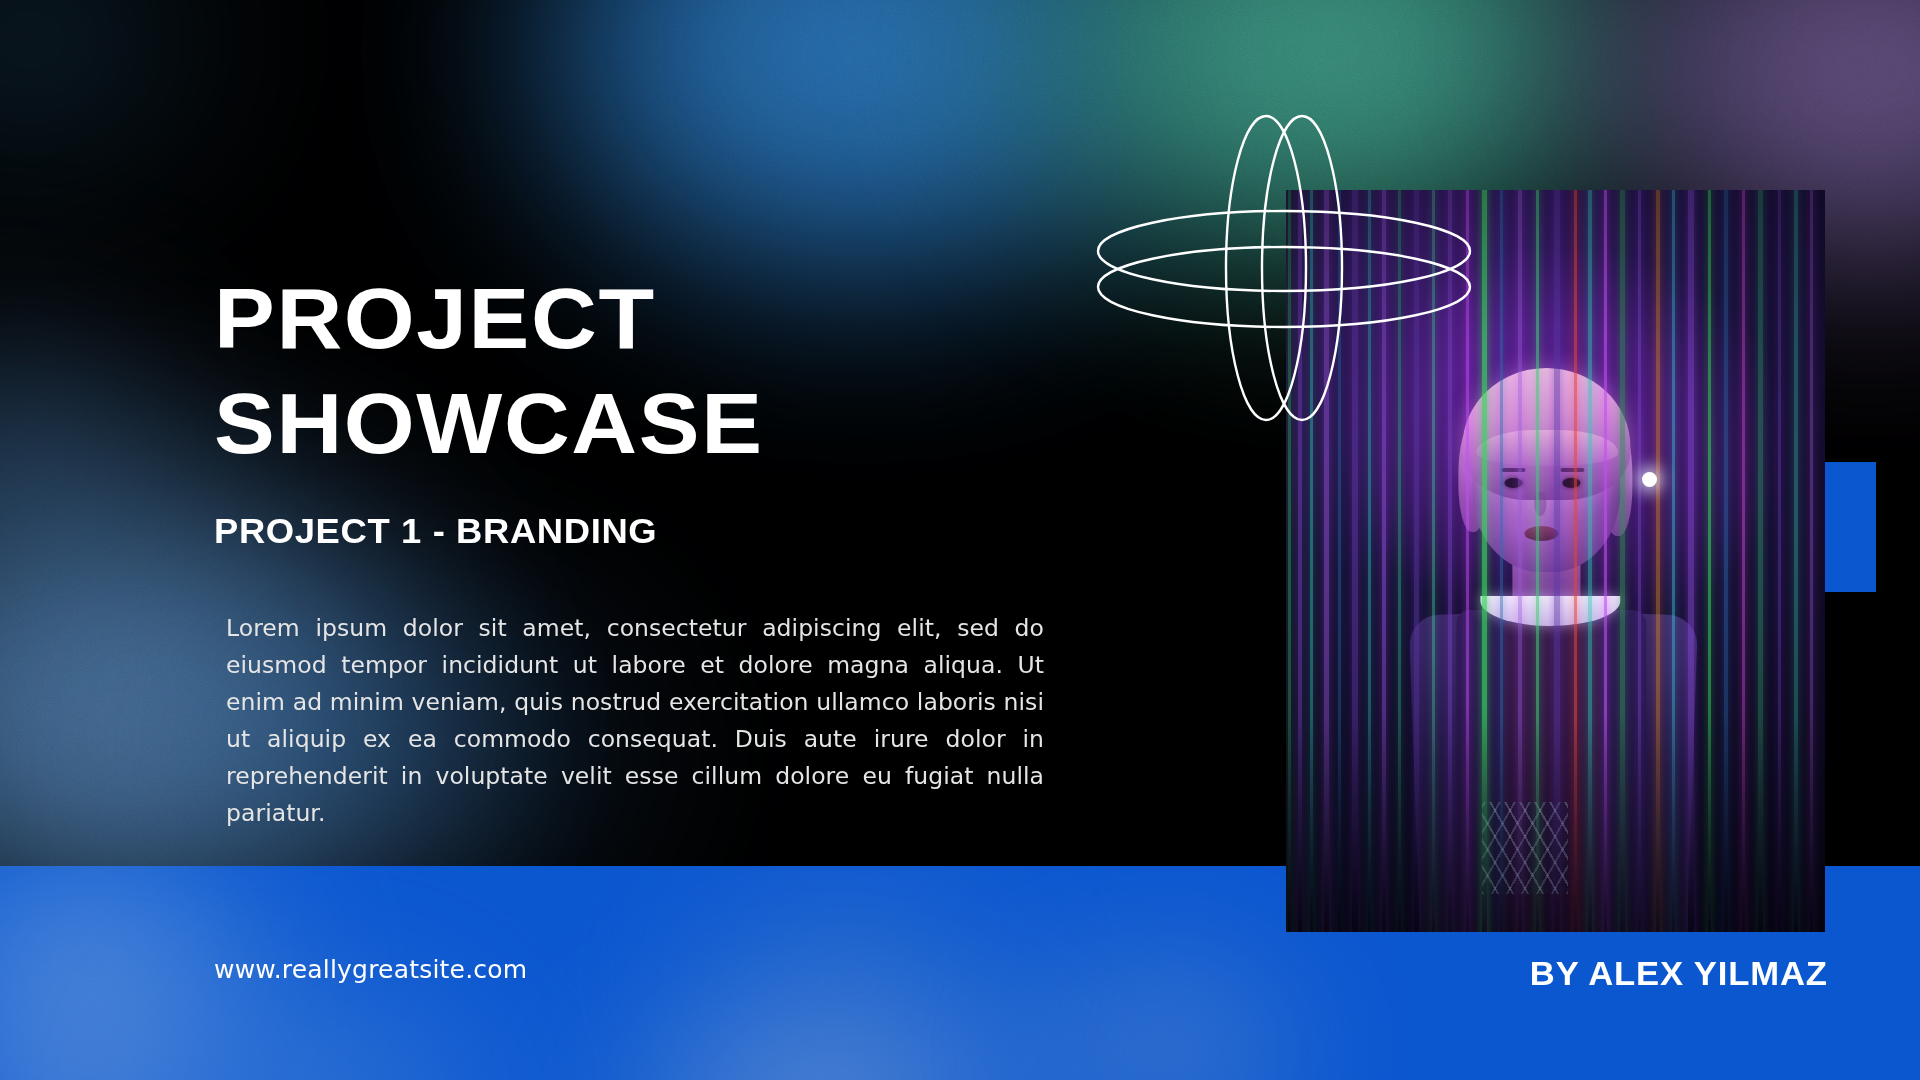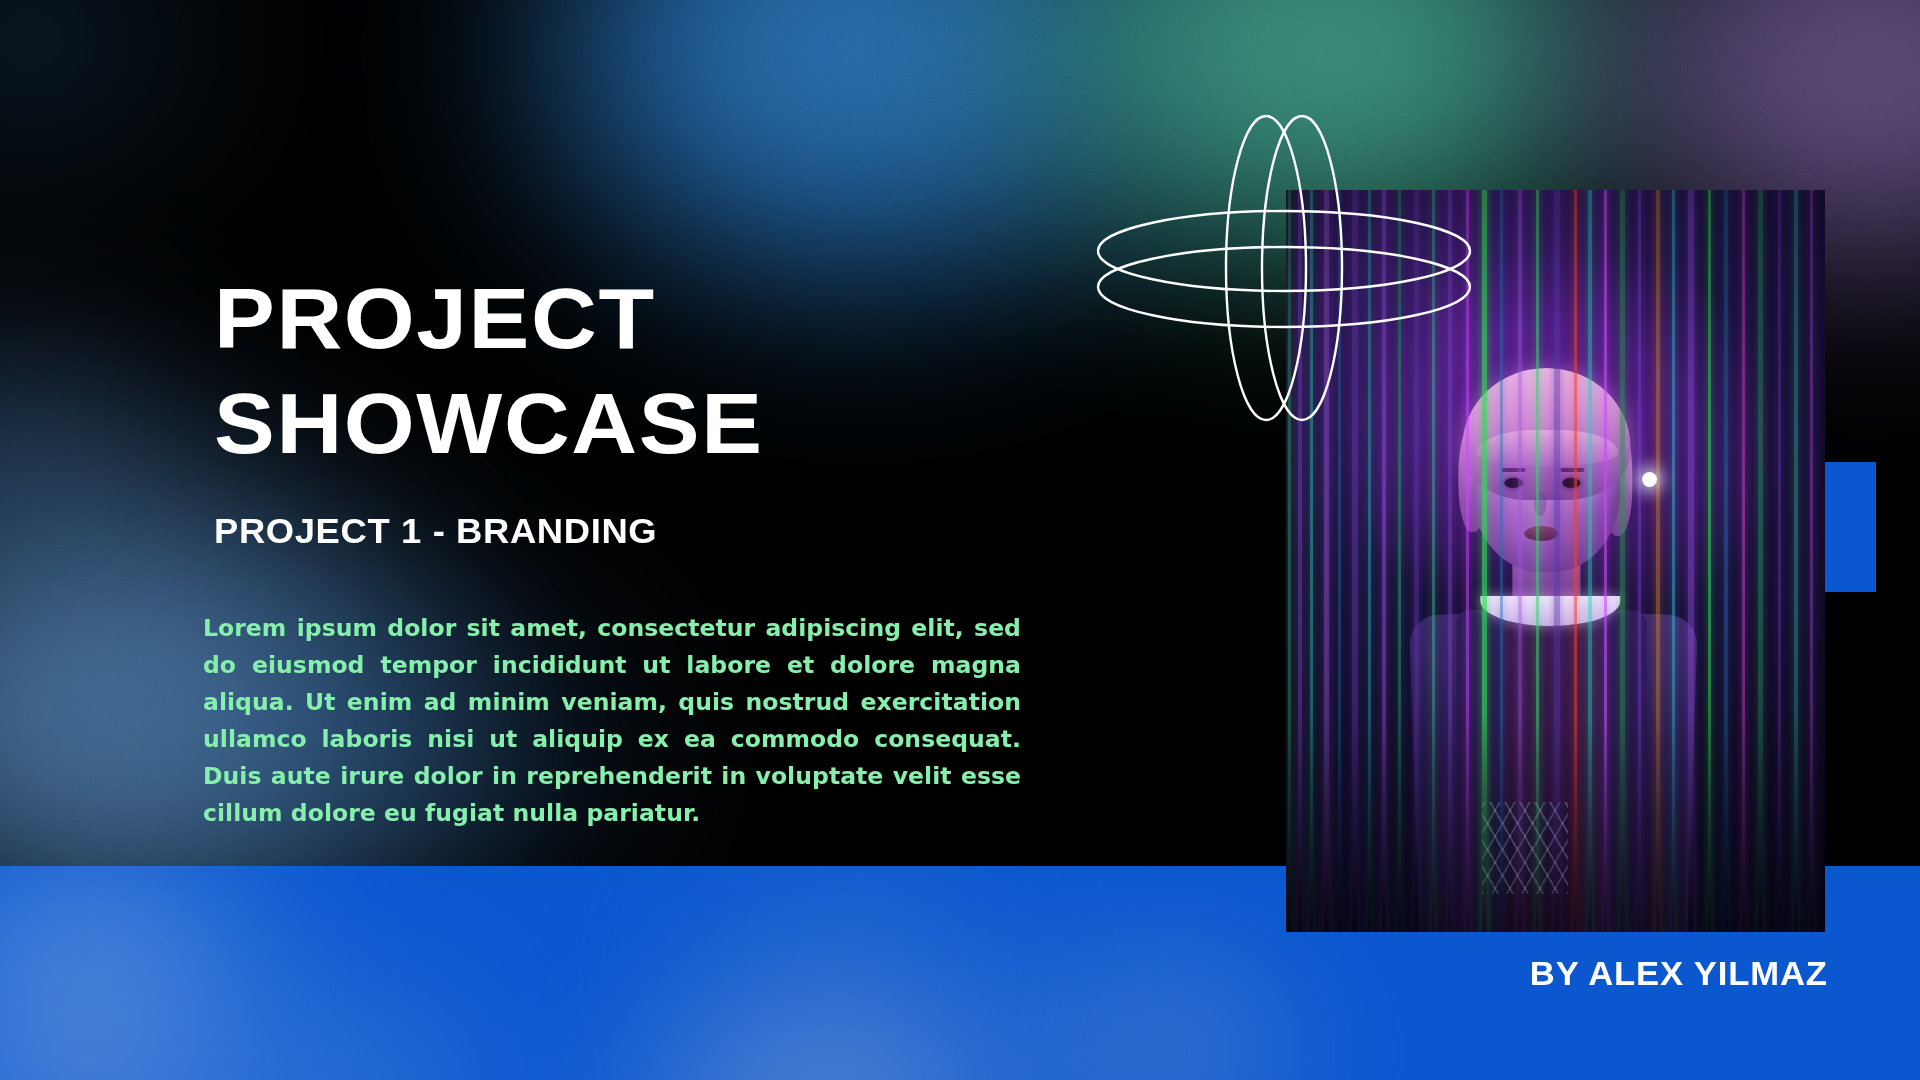--- a/index.html
+++ b/index.html
@@ -136,26 +136,26 @@
     font-size: 35px;
     letter-spacing: .6px;
     text-transform: uppercase;
     transform: scaleX(1.04);
     transform-origin: left center;
     white-space: nowrap;
   }
 
   .body-copy {
     position: absolute;
-    left: 203px;
+    left: 226px;
     top: 586px;
     width: 818px;
-    color: #86efac;
+    color: #e5e5e5;
     font-family: "DejaVu Sans", sans-serif;
-    font-weight: 700;
+    font-weight: 400;
     font-size: 23.5px;
     line-height: 37px;
     text-align: justify;
     letter-spacing: .05px;
   }
 
   .site-url {
     position: absolute;
     left: 214px;
     top: 955px;
@@ -401,16 +401,17 @@
 
   <h1 class="headline">
     <span class="ln">PROJECT</span>
     <span class="ln">SHOWCASE</span>
   </h1>
 
   <h2 class="subhead">PROJECT 1 - BRANDING</h2>
 
   <p class="body-copy">Lorem ipsum dolor sit amet, consectetur adipiscing elit, sed do eiusmod tempor incididunt ut labore et dolore magna aliqua. Ut enim ad minim veniam, quis nostrud exercitation ullamco laboris nisi ut aliquip ex ea commodo consequat. Duis aute irure dolor in reprehenderit in voluptate velit esse cillum dolore eu fugiat nulla pariatur.</p>
 
+  <div class="site-url">www.reallygreatsite.com</div>
 
   <div class="byline">BY ALEX YILMAZ</div>
 
 </div>
 
 </body></html>

